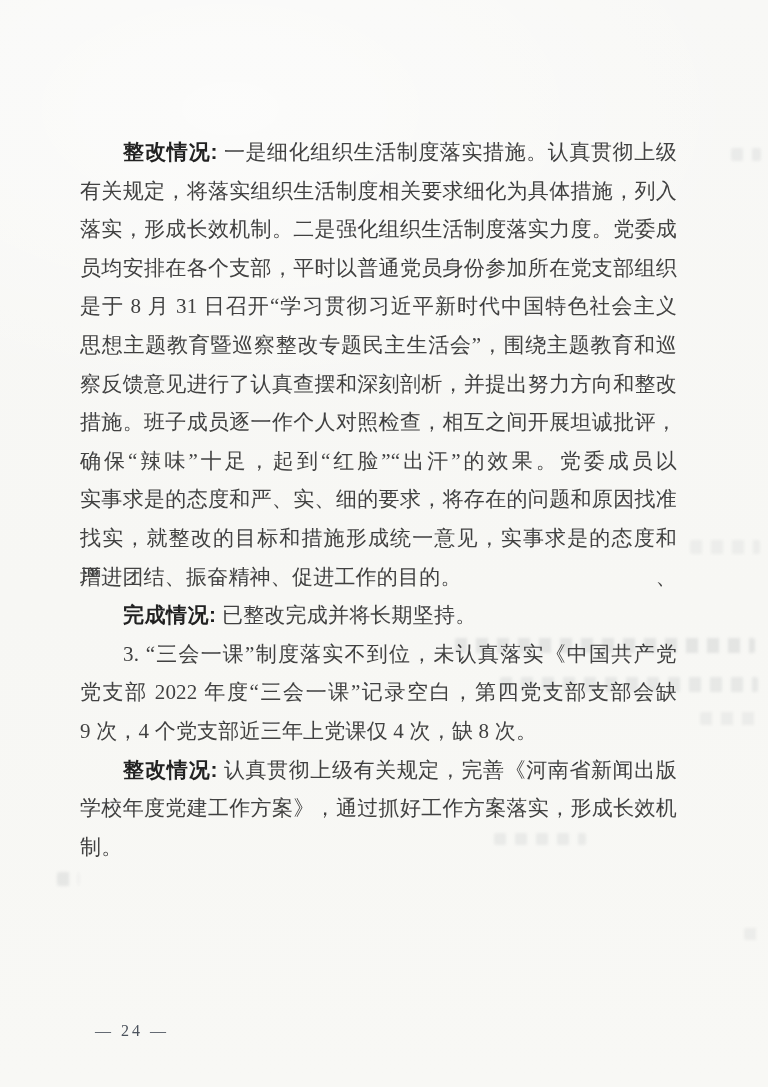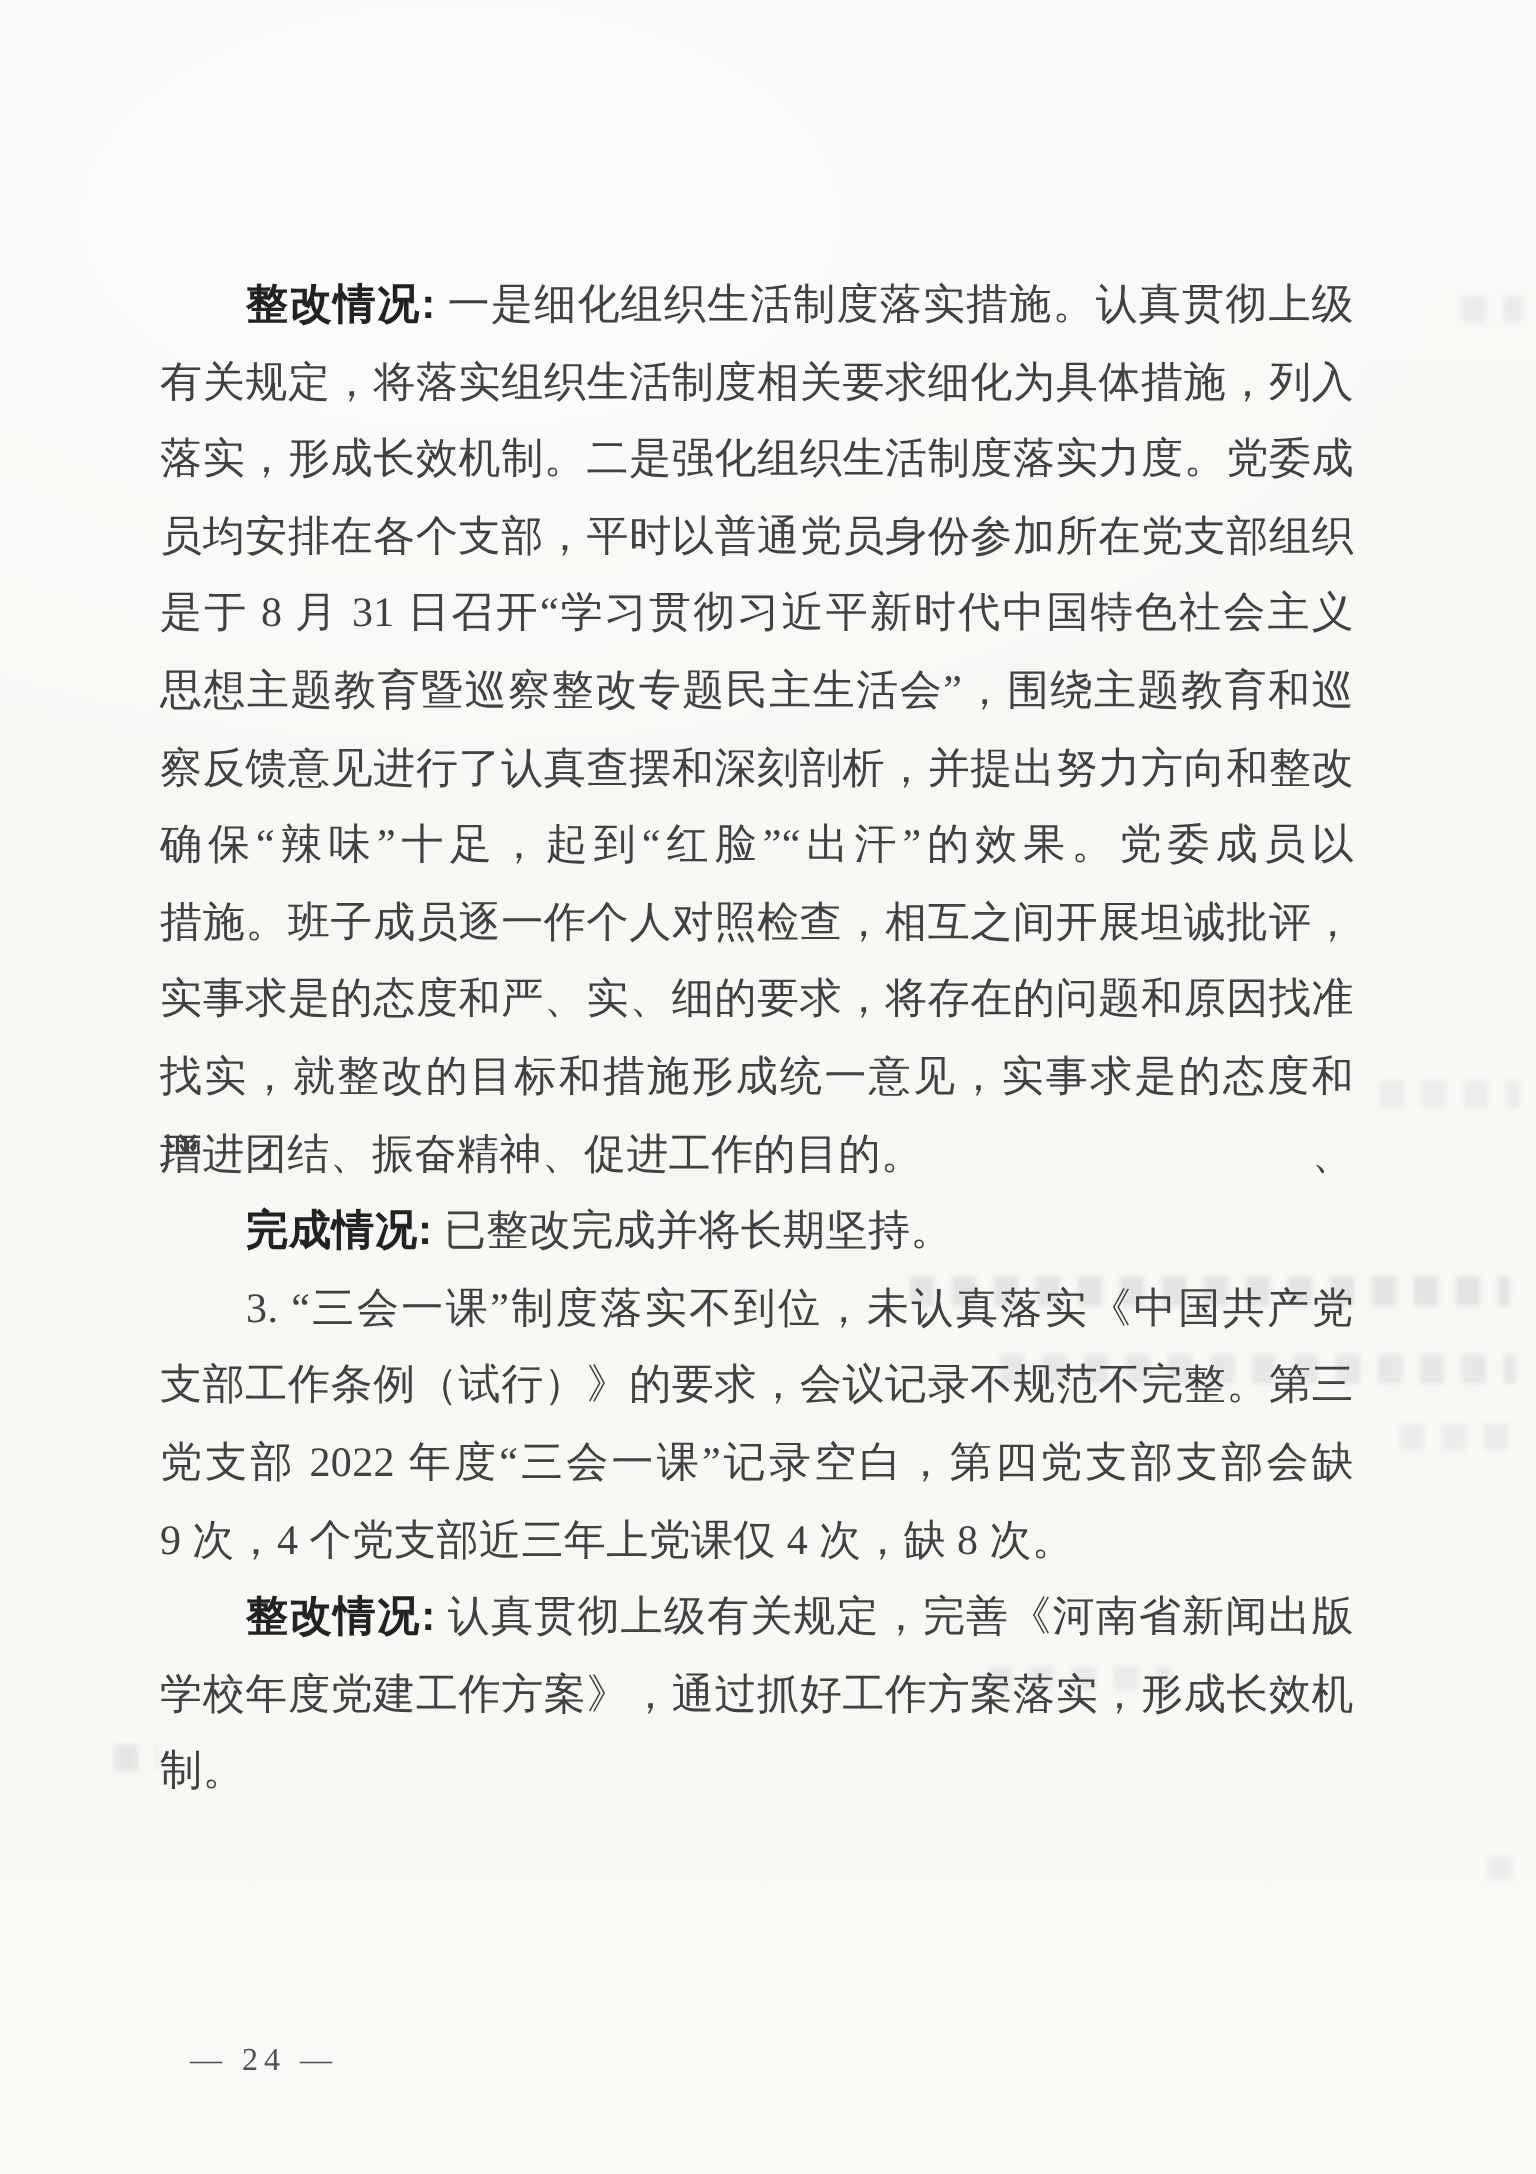--- a/index.html
+++ b/index.html
@@ -77,28 +77,27 @@
   <div class="bleed b8"></div>
 
   <div class="text-block">
       <div class="line indent"><span class="seg bold">整改情况:</span><span class="seg"> 一是细化组织生活制度落实措施。认真贯彻上级</span></div>
       <div class="line"><span class="seg">有关规定，将落实组织生活制度相关要求细化为具体措施，列入</span></div>
       <div class="line"><span class="seg">落实，形成长效机制。二是强化组织生活制度落实力度。党委成</span></div>
       <div class="line"><span class="seg">员均安排在各个支部，平时以普通党员身份参加所在党支部组织</span></div>
       <div class="line"><span class="seg">是于 8 月 31 日召开“学习贯彻习近平新时代中国特色社会主义</span></div>
       <div class="line"><span class="seg">思想主题教育暨巡察整改专题民主生活会”，围绕主题教育和巡</span></div>
       <div class="line"><span class="seg">察反馈意见进行了认真查摆和深刻剖析，并提出努力方向和整改</span></div>
+      <div class="line"><span class="seg">措施。班子成员逐一作个人对照检查，相互之间开展坦诚批评，</span></div>
       <div class="line"><span class="seg">确保“辣味”十足，起到“红脸”“出汗”的效果。党委成员以</span></div>
-      <div class="line"><span class="seg">措施。班子成员逐一作个人对照检查，相互之间开展坦诚批评，</span></div>
       <div class="line"><span class="seg">实事求是的态度和严、实、细的要求，将存在的问题和原因找准</span></div>
       <div class="line"><span class="seg">找实，就整改的目标和措施形成统一意见，实事求是的态度和严、</span></div>
       <div class="line short"><span class="seg">增进团结、振奋精神、促进工作的目的。</span></div>
       <div class="line indent short"><span class="seg bold">完成情况:</span><span class="seg"> 已整改完成并将长期坚持。</span></div>
       <div class="line indent"><span class="seg">3. “三会一课”制度落实不到位，未认真落实《中国共产党</span></div>
-      <div class="line"><span class="seg">支部工作条例（试行）》的要求，会议记录不规范不完整。第三</span></div>
       <div class="line"><span class="seg">党支部 2022 年度“三会一课”记录空白，第四党支部支部会缺</span></div>
       <div class="line short"><span class="seg">9 次，4 个党支部近三年上党课仅 4 次，缺 8 次。</span></div>
       <div class="line indent"><span class="seg bold">整改情况:</span><span class="seg"> 认真贯彻上级有关规定，完善《河南省新闻出版</span></div>
       <div class="line"><span class="seg">学校年度党建工作方案》，通过抓好工作方案落实，形成长效机</span></div>
       <div class="line short"><span class="seg">制。</span></div>
     </div>
 
   <div class="page-num">— 24 —</div>
 </div>
 

